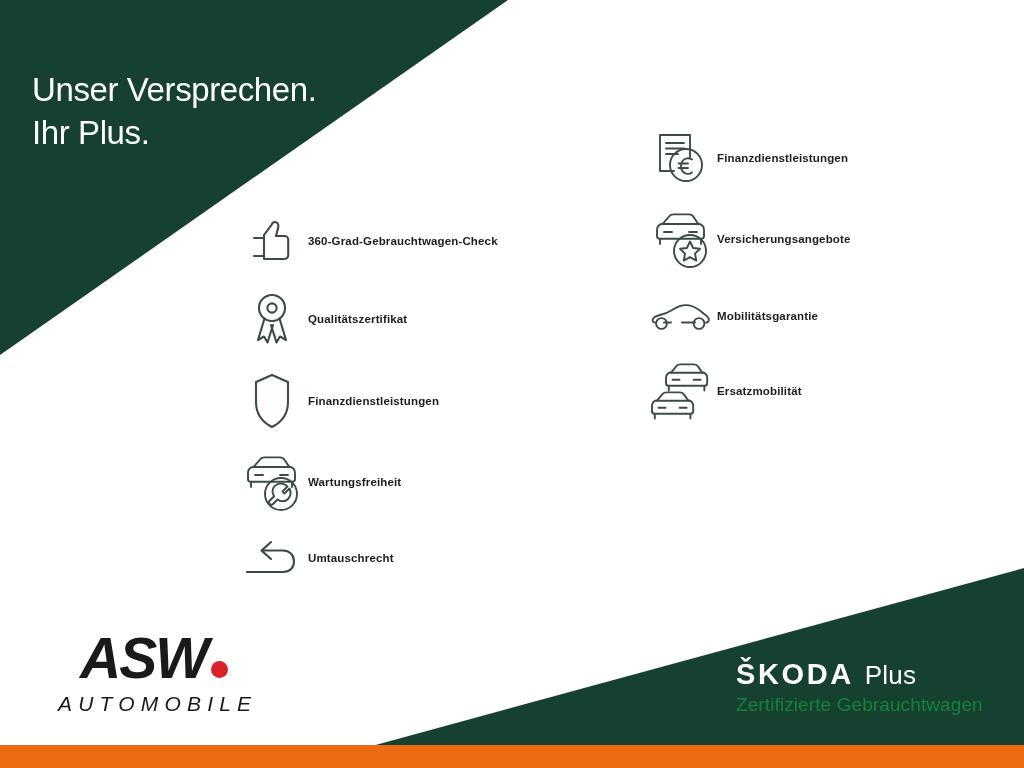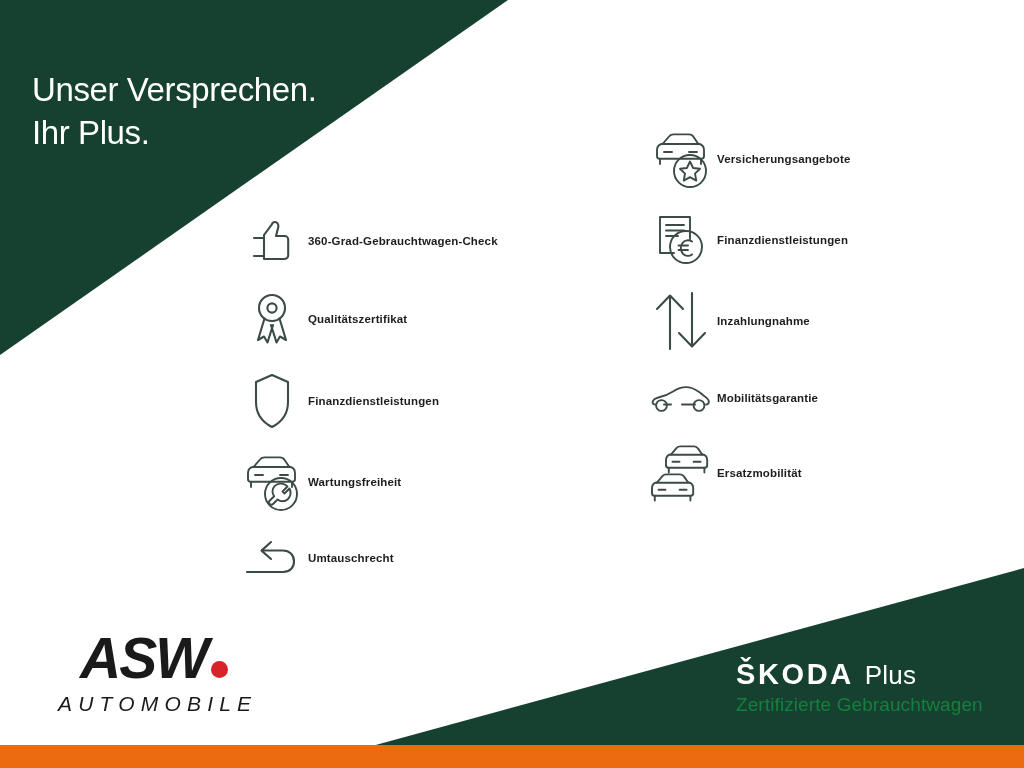--- a/index.html
+++ b/index.html
@@ -165,63 +165,52 @@
           <path class="stk" d="M30 7 L20.5 15.6 L30 24"></path>
         </svg>
       </span>
       <span class="lbl">Umtauschrecht</span>
     </div>
 
   </div>
 
   <div class="col" id="col-right">
 
+    <div class="feature" style="height:80px">
+      <span class="ico">
+        <svg width="62" height="62" viewBox="0 0 62 62">
+          <path class="stk-thin" d="M10 8 L40 8 L40 30 M10 8 L10 44 L24 44"></path>
+          <path class="stk-thin" d="M16 16 L34 16"></path>
+          <path class="stk-thin" d="M16 21.5 L34 21.5"></path>
+          <path class="stk-thin" d="M16 27 L28 27"></path>
+          <circle class="stk-thin" cx="36" cy="38" r="16" fill="#ffffff"></circle>
+          <path class="stk-thin" d="M42 32.5 C39 30.5 34.5 31 32.5 34 C30 37.5 30.5 42 33 44.8 C35.5 47.5 39.8 47.5 42 45.5"></path>
+          <path class="stk-thin" d="M28.5 36.5 L38 36.5"></path>
+          <path class="stk-thin" d="M28.5 41 L38 41"></path>
+        </svg>
+      </span>
+      <span class="lbl">Finanzdienstleistungen</span>
+    </div>
+
     <div class="feature" style="height:82px">
       <span class="ico">
         <svg width="64" height="62" viewBox="0 0 64 62">
           <path class="stk-thin" d="M8 22 C8 18 11 16 14 15.5 L20 8.5 C21.2 7 22.8 6.4 24.6 6.4 L40 6.4 C42 6.4 43.6 7.2 44.6 9 L49 15.5 C52 16 55 18 55 22 L55 28 C55 29.6 53.8 30.8 52.2 30.8 L10.8 30.8 C9.2 30.8 8 29.6 8 28 Z"></path>
           <path class="stk-thin" d="M13 16 L50 16"></path>
           <path class="stk-thin" d="M11 31 L11 36"></path>
           <path class="stk-thin" d="M52 31 L52 36"></path>
           <path class="stk-thin" d="M15 24 L23 24"></path>
           <path class="stk-thin" d="M40 24 L48 24"></path>
           <circle class="stk-thin" cx="41" cy="43" r="16" fill="#ffffff"></circle>
           <path class="stk-thin" d="M41 33.5 L44.1 40 L51 40.8 L46 45.6 L47.3 52.6 L41 49.2 L34.7 52.6 L36 45.6 L31 40.8 L37.9 40 Z"></path>
         </svg>
       </span>
       <span class="lbl">Versicherungsangebote</span>
     </div>
 
-    <div class="feature" style="height:80px">
-      <span class="ico">
-        <svg width="62" height="62" viewBox="0 0 62 62">
-          <path class="stk-thin" d="M10 8 L40 8 L40 30 M10 8 L10 44 L24 44"></path>
-          <path class="stk-thin" d="M16 16 L34 16"></path>
-          <path class="stk-thin" d="M16 21.5 L34 21.5"></path>
-          <path class="stk-thin" d="M16 27 L28 27"></path>
-          <circle class="stk-thin" cx="36" cy="38" r="16" fill="#ffffff"></circle>
-          <path class="stk-thin" d="M42 32.5 C39 30.5 34.5 31 32.5 34 C30 37.5 30.5 42 33 44.8 C35.5 47.5 39.8 47.5 42 45.5"></path>
-          <path class="stk-thin" d="M28.5 36.5 L38 36.5"></path>
-          <path class="stk-thin" d="M28.5 41 L38 41"></path>
-        </svg>
-      </span>
-      <span class="lbl">Finanzdienstleistungen</span>
-    </div>
-
-    <div class="feature" style="height:82px">
-      <span class="ico">
-        <svg width="64" height="66" viewBox="0 0 64 66">
-          <path class="stk" d="M21 61 L21 8"></path>
-          <path class="stk" d="M8 21 L21 7.5 L34 21"></path>
-          <path class="stk" d="M43 5 L43 58"></path>
-          <path class="stk" d="M30 45 L43 58.5 L56 45"></path>
-        </svg>
-      </span>
-      <span class="lbl">Inzahlungnahme</span>
-    </div>
 
     <div class="feature" style="height:72px">
       <span class="ico">
         <svg width="64" height="40" viewBox="0 0 64 40">
           <path class="stk-thin" d="M6 26.5 C4 26.5 3.2 25 3.8 23.4 C4.6 21.2 7.5 19.8 11 19 C16 17.9 20 16 24.5 13.2 C29.5 10 34.5 8.5 40 9.4 C45 10.2 50 13.5 54.5 17.5 C57.5 19.5 59.5 21 59.8 23.4 C60 25.2 59 26.5 57 26.5"></path>
           <path class="stk-thin" d="M15 26.5 L22 26.5"></path>
           <path class="stk-thin" d="M33 26.5 L46 26.5"></path>
           <circle class="stk-thin" cx="12.5" cy="27.5" r="5.4" fill="#ffffff"></circle>
           <circle class="stk-thin" cx="50" cy="27.5" r="5.4" fill="#ffffff"></circle>
         </svg>

